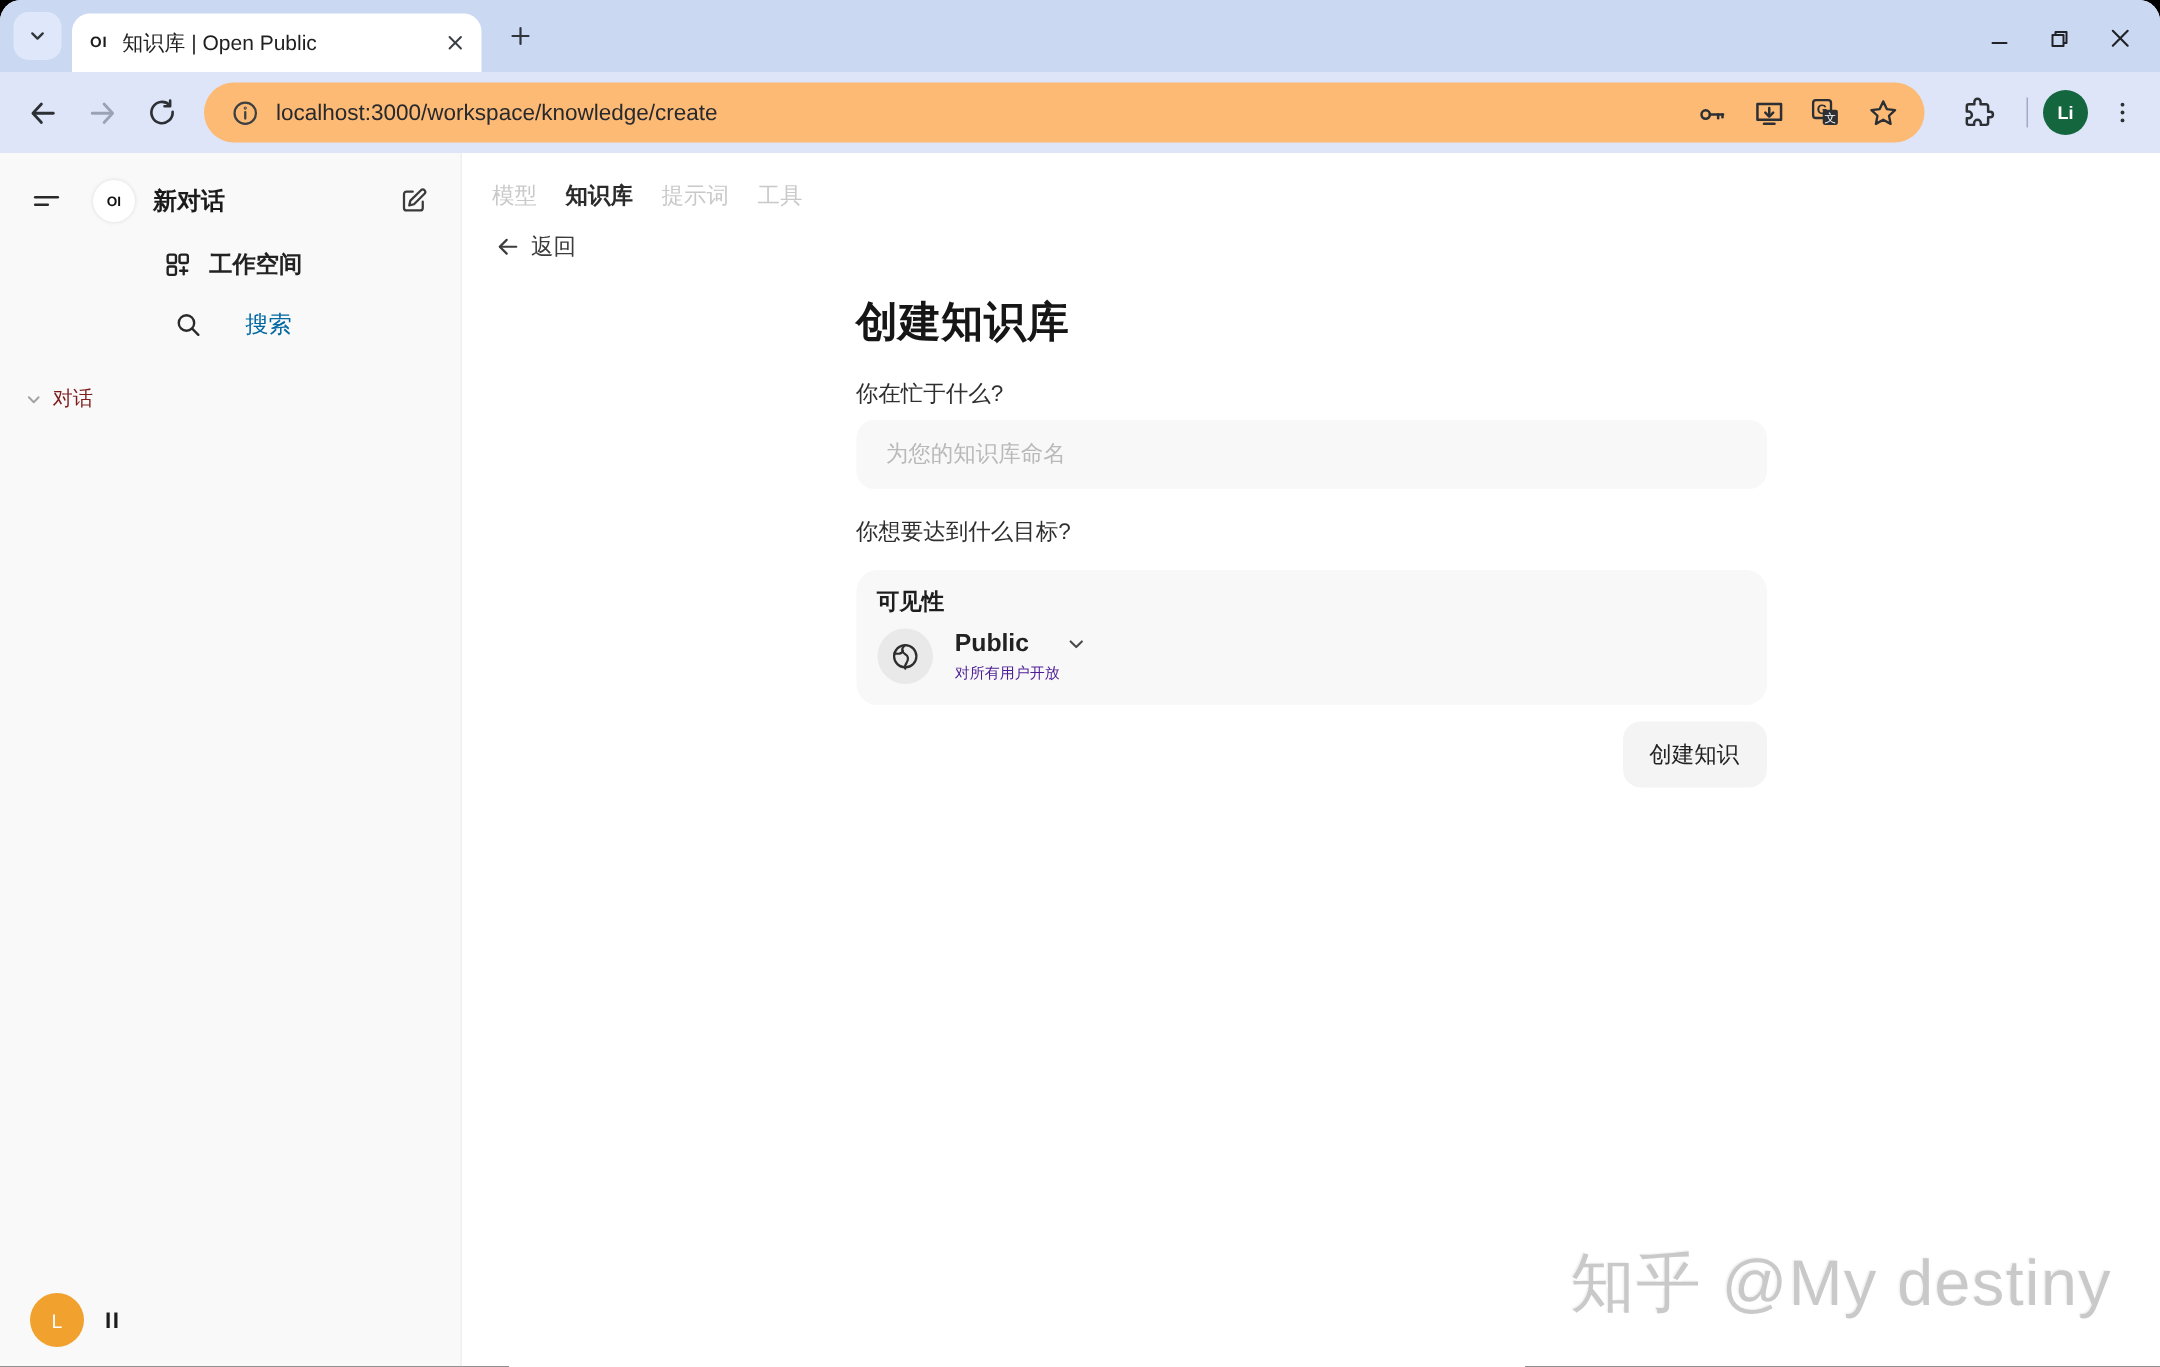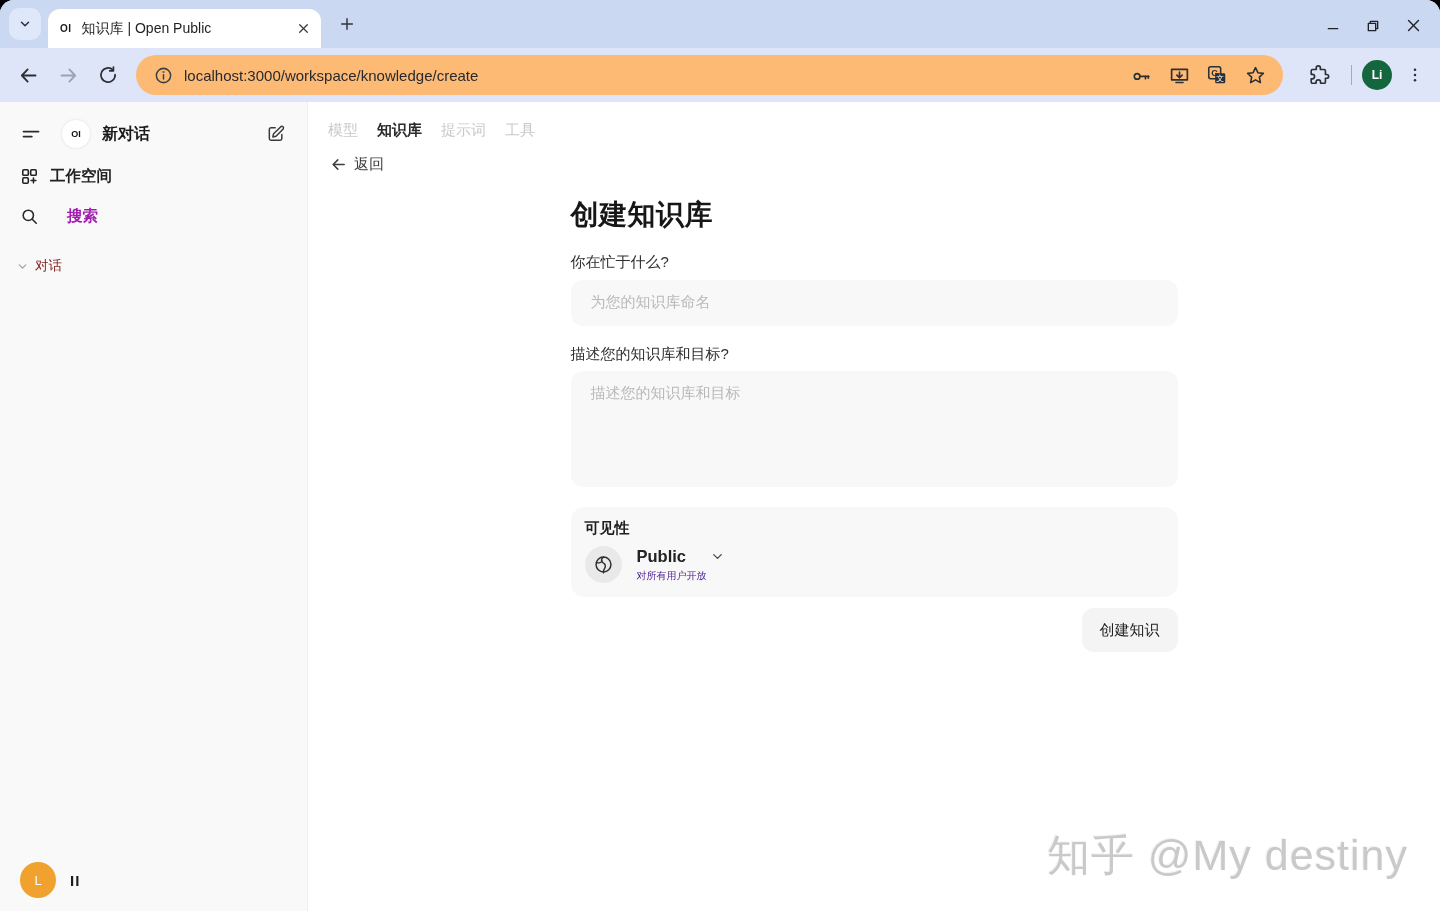--- a/index.html
+++ b/index.html
@@ -34,41 +34,41 @@
   
   .content { flex:1; display:flex; background:#fff; min-height:0; }
 
   
   .sidebar { width:308px; background:#f9f9f9; border-right:1px solid #efefef; position:relative; padding:15px 16px 0 16px; flex-shrink:0; }
   .sb-row1 { display:flex; align-items:center; height:34px; }
   .sb-toggle { width:30px; height:30px; display:flex; align-items:center; justify-content:center; cursor:pointer; border-radius:8px; }
   .sb-logo { width:28px; height:28px; border-radius:50%; background:#fff; box-shadow:0 0 3px rgba(0,0,0,0.12); display:flex; align-items:center; justify-content:center; font-size:9px; font-weight:bold; color:#111; margin-left:16px; }
   .sb-newchat-label { font-size:16px; font-weight:600; color:#1b1b1b; margin-left:12px; flex:1; }
   .sb-edit-btn { width:30px; height:30px; display:flex; align-items:center; justify-content:center; cursor:pointer; border-radius:8px; }
-  .sb-item { display:flex; align-items:center; height:30px; margin-top:10px; cursor:pointer; border-radius:8px; }
+  .sb-item { display:flex; align-items:center; height:30px; margin-top:10px; cursor:pointer; border-radius:8px;justify-content:center; }
   .sb-item-icon { width:26px; display:flex; align-items:center; justify-content:center; }
   .sb-item-label { font-size:15.5px; font-weight:600; color:#222; margin-left:8px; }
-  .sb-search-label { font-size:15.5px; color:#a21caf; margin-left:25px;font-weight:bold; }
+  .sb-search-label { font-size:15.5px; color:#0369a1; margin-left:25px; }
   .sb-section { display:flex; align-items:center; margin-top:26px; cursor:pointer; }
   .sb-section-label { font-size:13.5px; color:#7f1d1d; margin-left:6px; }
   .sb-user { position:absolute; left:20px; bottom:13px; display:flex; align-items:center; cursor:pointer; }
   .sb-avatar { width:36px; height:36px; border-radius:50%; background:#f0a12e; color:#fdfdfd; font-size:13px; display:flex; align-items:center; justify-content:center; }
   .sb-username { font-size:15px; font-weight:700; color:#1d1d1d; margin-left:14px; letter-spacing:1px;text-align:center; }
 
   
   .main { flex:1; position:relative; background:#fff; }
   .main-tabs { display:flex; gap:19px; padding:19px 0 0 20px; font-size:15px; }
   .main-tab { color:#c9c9c9; cursor:pointer; font-weight:500; }
   .main-tab.active { color:#2b2b2b; font-weight:600; }
   .back-row { display:flex; align-items:center; margin:15px 0 0 22px; cursor:pointer; width:fit-content; }
   .back-label { font-size:15px; color:#3c3c3c; margin-left:7px; }
   .form-wrap { width:607px; margin:22px auto 0 auto; }
   .form-title { font-size:28px; font-weight:600; color:#161616; letter-spacing:0.5px; }
   .field-label { font-size:15px; color:#2f2f2f; margin-top:19px; }
-  .text-input { width:100%; height:46px; background:#f8f8f8; border:none; border-radius:12px; margin-top:8px; padding:0 20px; font-size:15px; font-family:Liberation Mono, monospace; color:#333; outline:none; }
+  .text-input { width:100%; height:46px; background:#f8f8f8; border:none; border-radius:12px; margin-top:8px; padding:0 20px; font-size:15px; font-family:Liberation Serif, serif; color:#333; outline:none; }
   .text-input::placeholder, .text-area::placeholder { color:#b9b9b9; }
   .text-area { width:100%; height:116px; background:#f8f8f8; border:none; border-radius:12px; margin-top:7px; padding:13px 20px; font-size:15px; font-family:"Liberation Sans", sans-serif; color:#333; outline:none; resize:none; }
   .vis-card { background:#f8f8f8; border-radius:14px; margin-top:16px; padding:12px 16px 14px 14px; }
   .vis-title { font-size:15px; font-weight:bold; color:#1e1e1e; }
   .vis-row { display:flex; align-items:center; margin-top:8px; }
   .vis-globe-wrap { width:37px; height:37px; border-radius:50%; background:#e9e9e9; display:flex; align-items:center; justify-content:center; flex-shrink:0; }
   .vis-texts { margin-left:15px; }
   .vis-value-row { display:flex; align-items:center; cursor:pointer; }
   .vis-value { font-size:16.5px; font-weight:600; color:#222; }
   .vis-chevron { margin-left:24px; display:flex; }
@@ -286,22 +286,21 @@
         </span>
         <span class="back-label">返回</span>
       </div>
 
       <div class="form-wrap">
         <div class="form-title">创建知识库</div>
 
         <div class="field-label">你在忙于什么?</div>
         <input class="text-input" type="text" placeholder="为您的知识库命名" style="">
 
-        <div class="field-label">描述您的知识库和目标?</div>
-        <textarea class="text-area" placeholder="描述您的知识库和目标" style=""></textarea>
+        <div class="field-label">你想要达到什么目标?</div>
 
         <div class="vis-card">
           <div class="vis-title">可见性</div>
           <div class="vis-row">
             <span class="vis-globe-wrap">
               <svg width="21" height="21" viewBox="0 0 24 24" fill="none" stroke="#2e2e2e" stroke-width="1.7" stroke-linecap="round" stroke-linejoin="round">
                   <circle cx="12" cy="12" r="8.5"></circle>
                   <path d="M12 3.5c-4 2.5-2 6 0 7s3 3.5 1 6.5c-1.2 1.8-1.5 3-1 4.5"></path>
                   <path d="M3.8 9.5c2.5 1.2 5.5 0.5 6.5-1.5"></path>
                 </svg>

